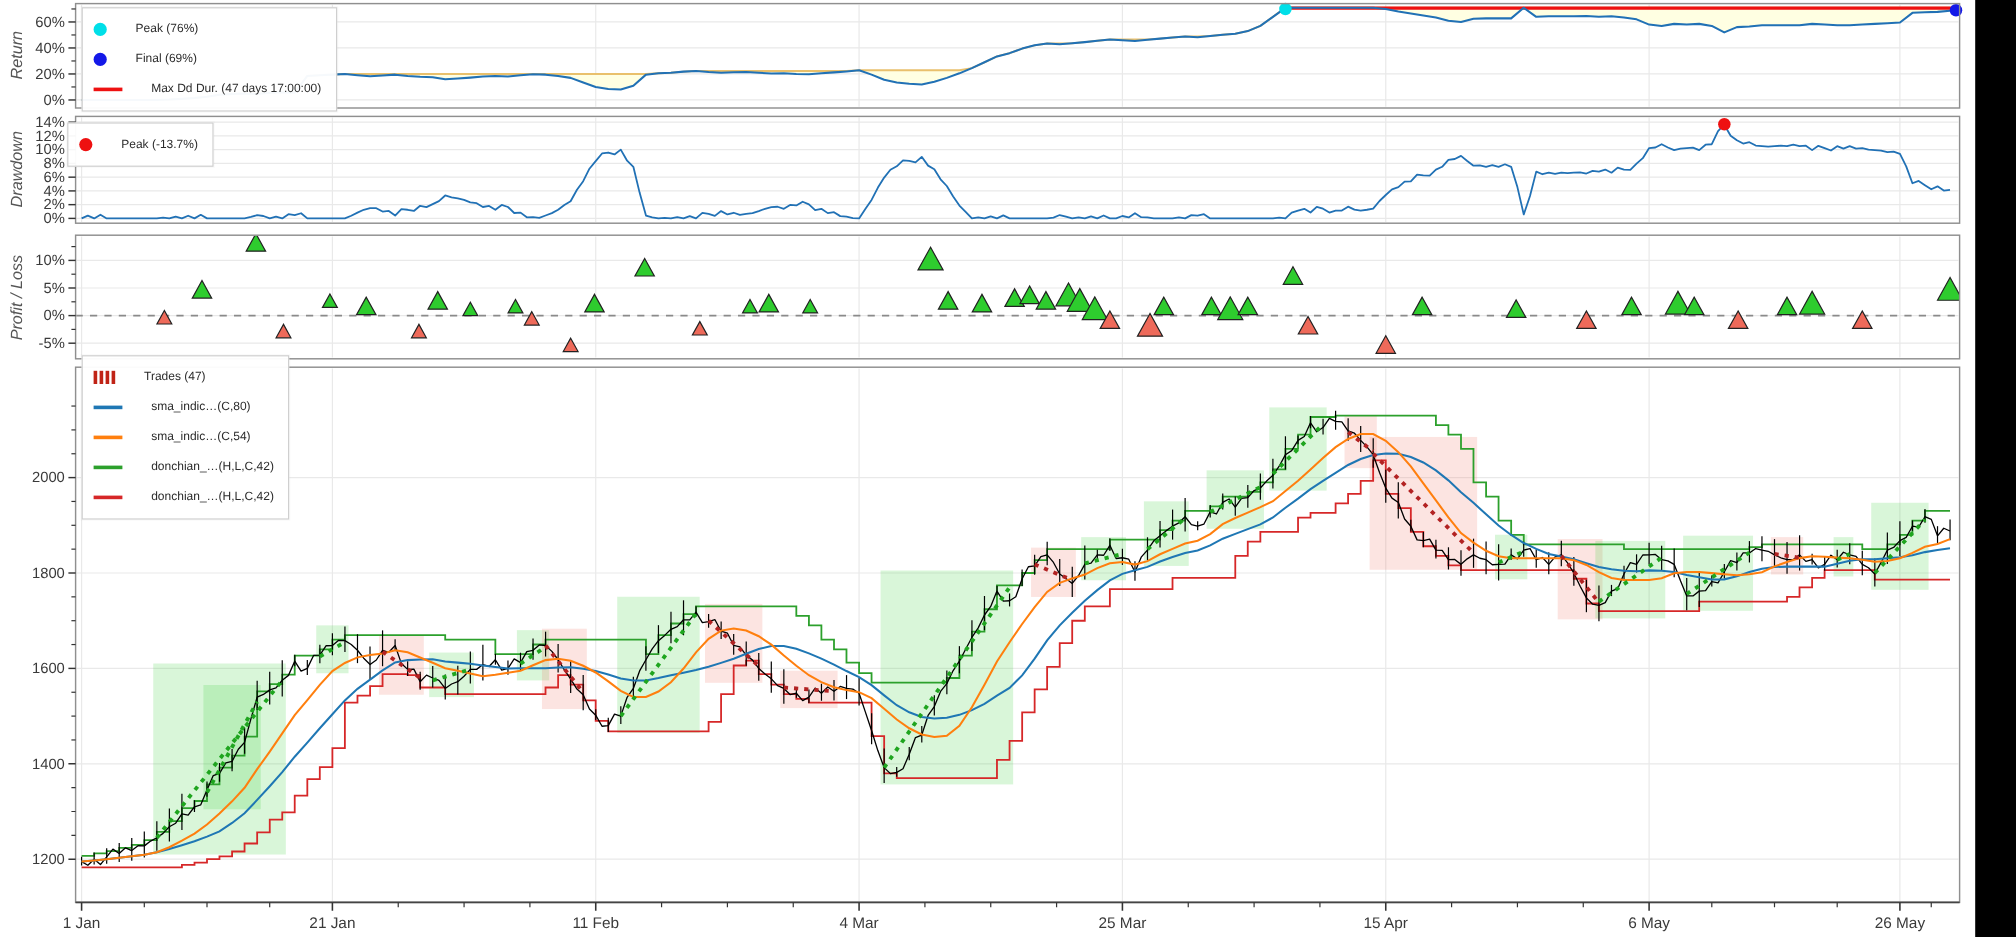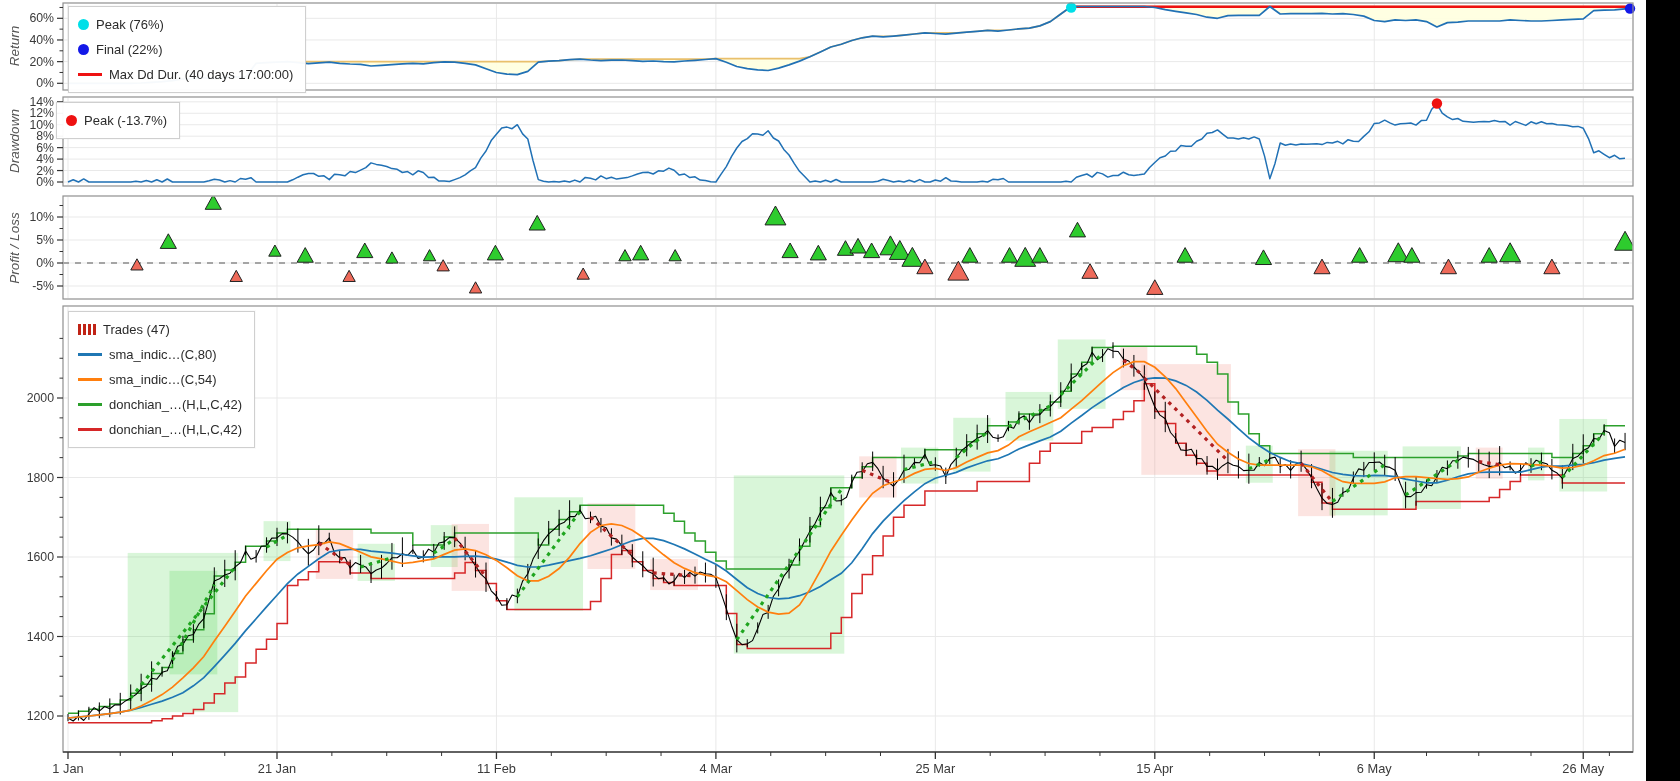--- a/index.html
+++ b/index.html
@@ -1,21 +1,21 @@
 <!DOCTYPE html>
 <html><head>
 <meta charset="utf-8">
 <style>
   html,body{margin:0;padding:0;background:#fff;font-family:"Liberation Sans",sans-serif;}
   #fig{position:relative;width:1680px;height:781px;background:#fff;overflow:hidden;}
   #chart-svg{position:absolute;left:0;top:0;}
   .black-strip{position:absolute;top:0;right:0;width:34px;height:781px;background:#000;}
   .legend{position:absolute;background:rgba(255,255,255,.96);border:1px solid #cfcfcf;
           box-shadow:0 0 0 1px rgba(0,0,0,0.02);padding:5px 12px 5px 9px;z-index:6;}
-  .legend-row{display:flex;align-items:center;gap:7px;height:25px;font-size:13px;color:#2b2b2b;white-space:nowrap;}
+  .legend-row{display:flex;align-items:center;gap:24px;height:25px;font-size:10px;color:#2b2b2b;white-space:nowrap;}
   .glyph-dot{width:11px;height:11px;border-radius:50%;flex:0 0 auto;}
   .glyph-line{width:24px;height:3px;flex:0 0 auto;}
   .trades-glyph{display:flex;gap:2px;flex:0 0 auto;}
   .trades-glyph span{width:3px;height:11px;background:#c02316;}
   .axis-label{position:absolute;white-space:nowrap;font-style:italic;font-size:13.5px;color:#555;
               transform:translate(-50%,-50%) rotate(-90deg);z-index:4;}
 </style>
 </head>
 <body>
 
@@ -475,36 +475,36 @@
   <div class="axis-label" style="left:14px;top:141px;">Drawdown</div>
   <div class="axis-label" style="left:14px;top:248px;">Profit / Loss</div>
 
   <div class="legend" style="left:68px;top:6px;">
     <div class="legend-row">
       <span class="glyph-dot" style="background: rgb(0, 223, 232);"></span>
       <span>Peak (76%)</span>
     </div>
     <div class="legend-row">
       <span class="glyph-dot" style="background: rgb(19, 24, 232);"></span>
-      <span>Final (22%)</span>
+      <span>Final (69%)</span>
     </div>
     <div class="legend-row">
       <span class="glyph-line" style="background: rgb(238, 17, 17);"></span>
-      <span>Max Dd Dur. (40 days 17:00:00)</span>
+      <span>Max Dd Dur. (47 days 17:00:00)</span>
     </div>
   </div>
 
   <div class="legend" style="left:56px;top:102px;">
     <div class="legend-row">
       <span class="glyph-dot" style="background: rgb(238, 17, 17);"></span>
       <span>Peak (-13.7%)</span>
     </div>
   </div>
 
-  <div class="legend" style="left:68px;top:311px;">
+  <div class="legend" style="left:68px;top:296px;">
     <div class="legend-row">
       <span class="trades-glyph">
           <span></span>
           <span></span>
           <span></span>
           <span></span>
         </span>
       <span>Trades (47)</span>
     </div>
     <div class="legend-row">

